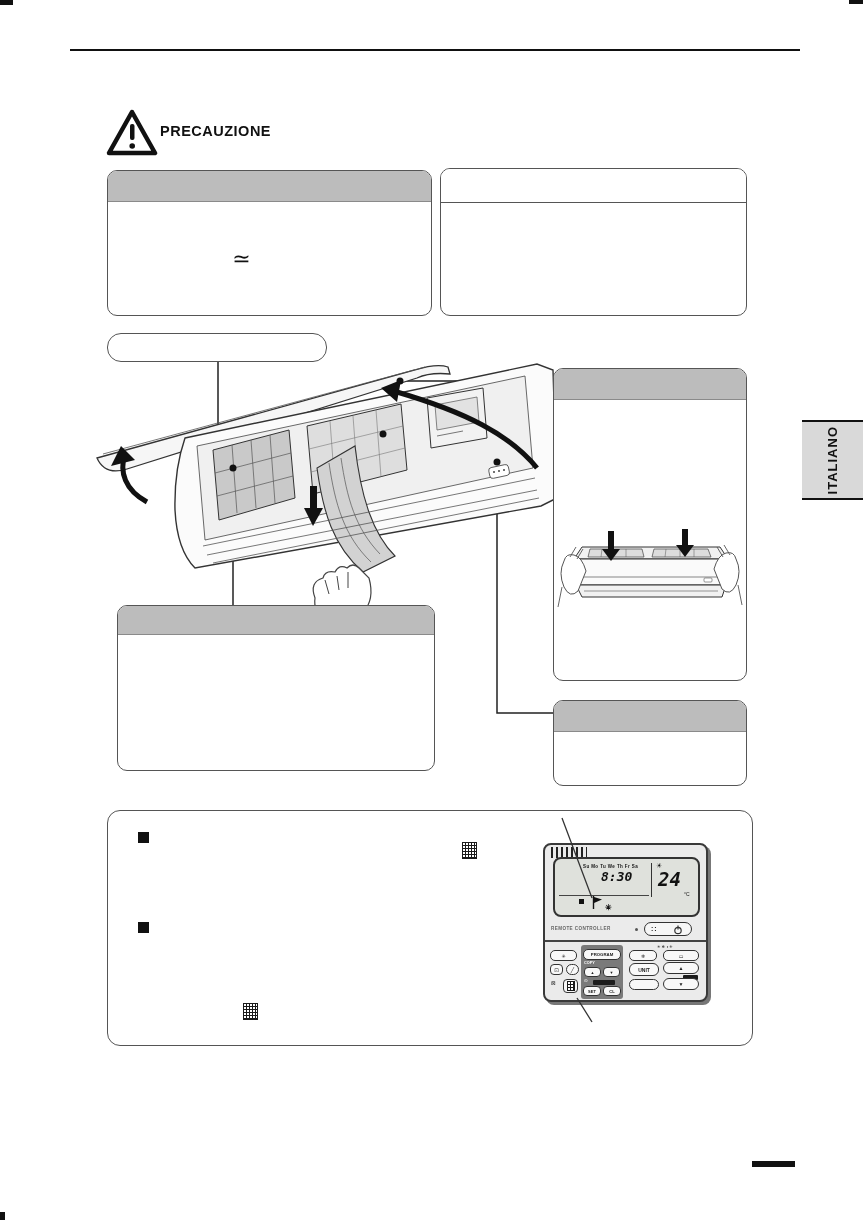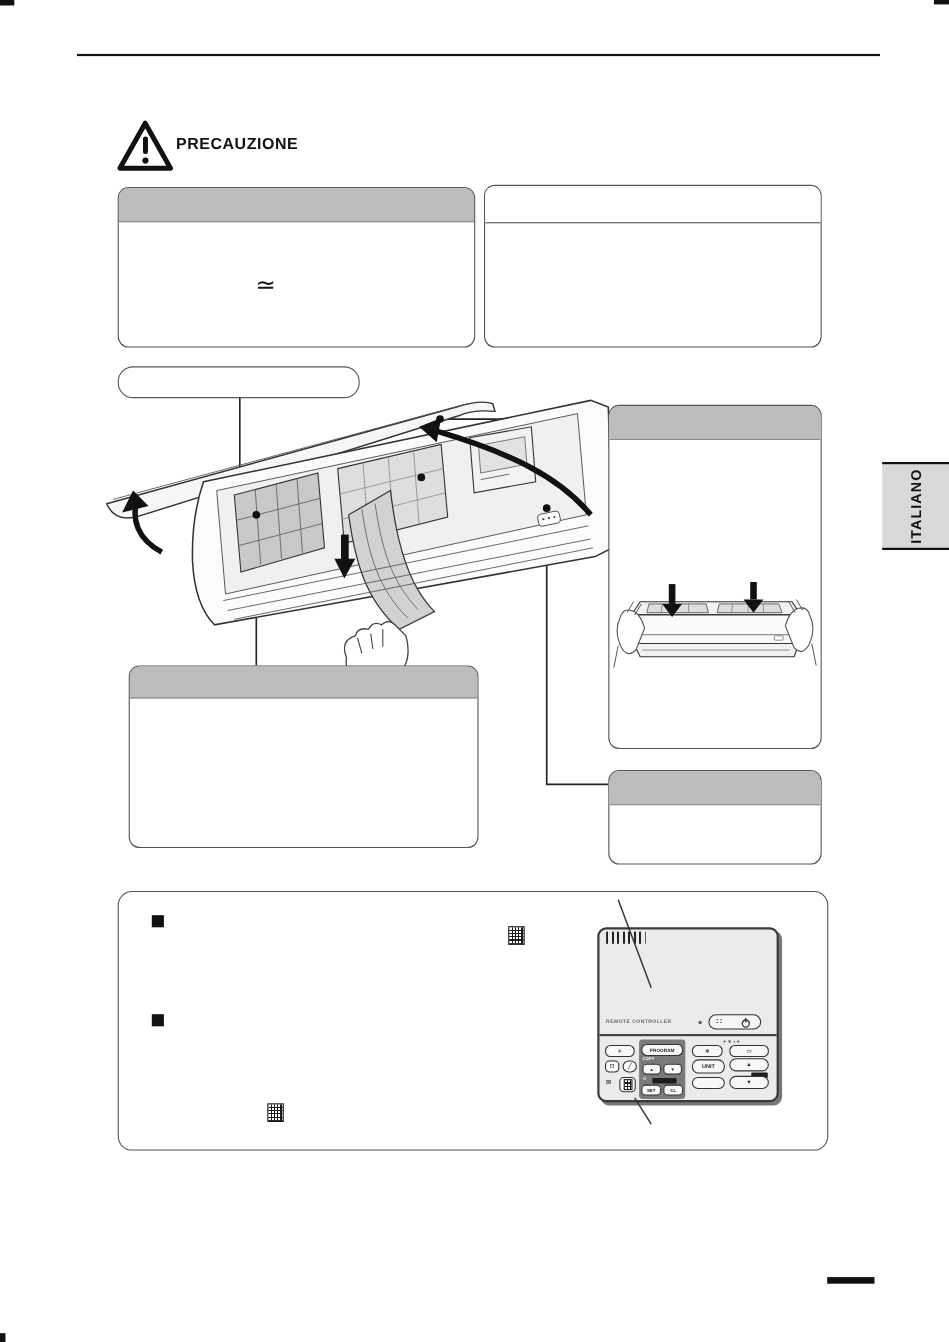--- a/index.html
+++ b/index.html
@@ -190,20 +190,35 @@
   <div class="box" style="left:107px;top:810px;width:646px;height:236px;border-radius:13px;overflow:visible;">
     <div class="bullet" style="left:30px;top:21px;"></div>
     <div class="grid-icon" style="left:354px;top:31px;"></div>
     <div class="bullet" style="left:30px;top:111px;"></div>
     <div class="grid-icon" style="left:135px;top:192px;"></div>
   </div>
 
   <div class="remote" style="left:543px;top:843px;width:165px;height:159px;">
     <div class="r-vents" style="left:6px;top:2px;width:36px;height:11px;"></div>
 
+    <div class="r-lcd" style="left:8px;top:12px;width:147px;height:60px;">
+      <div class="r-days" style="left:28px;top:5px;">Su Mo Tu We Th Fr Sa</div>
+      <div class="seg" style="left:46px;top:10px;font-size:13px;">8:30</div>
+      <div style="left:96px;top:4px;width:1.4px;height:34px;background:#333;"></div>
+      <div style="left:101px;top:3px;font-size:7px;">☀</div>
+      <div class="seg" style="left:103px;top:9px;font-size:19px;">24</div>
+      <div style="left:129px;top:32px;font-size:5px;">°C</div>
+      <div style="left:4px;top:36px;width:90px;height:1.1px;background:#444;"></div>
+      <div style="left:24px;top:40px;width:5px;height:5px;background:#111;"></div>
+      <svg style="left:37px;top:37px;" width="10" height="13" viewBox="0 0 10 13">
+        <line x1="1.5" y1="0" x2="1.5" y2="13" stroke="#111" stroke-width="1.4"></line>
+        <polygon points="2,1 10,3.5 2,7" fill="#111"></polygon>
+      </svg>
+      <div style="left:50px;top:44px;font-size:8px;font-weight:bold;">✳</div>
+    </div>
 
     <div class="r-brand" style="left:6px;top:81px;">REMOTE CONTROLLER</div>
     <div style="left:90px;top:83px;width:3px;height:3px;border-radius:50%;background:#555;"></div>
     <div class="r-pill" style="left:99px;top:77px;width:48px;height:14px;">
       <span style="left:6px;top:2px;font-size:7px;font-weight:bold;letter-spacing:1px;">::</span>
       <svg style="left:28px;top:2px;" width="10" height="10" viewBox="0 0 10 10">
         <circle cx="5" cy="5.5" r="3.2" fill="none" stroke="#333" stroke-width="1.2"></circle>
         <line x1="5" y1="0.5" x2="5" y2="4.5" stroke="#333" stroke-width="1.2"></line>
       </svg>
     </div>

